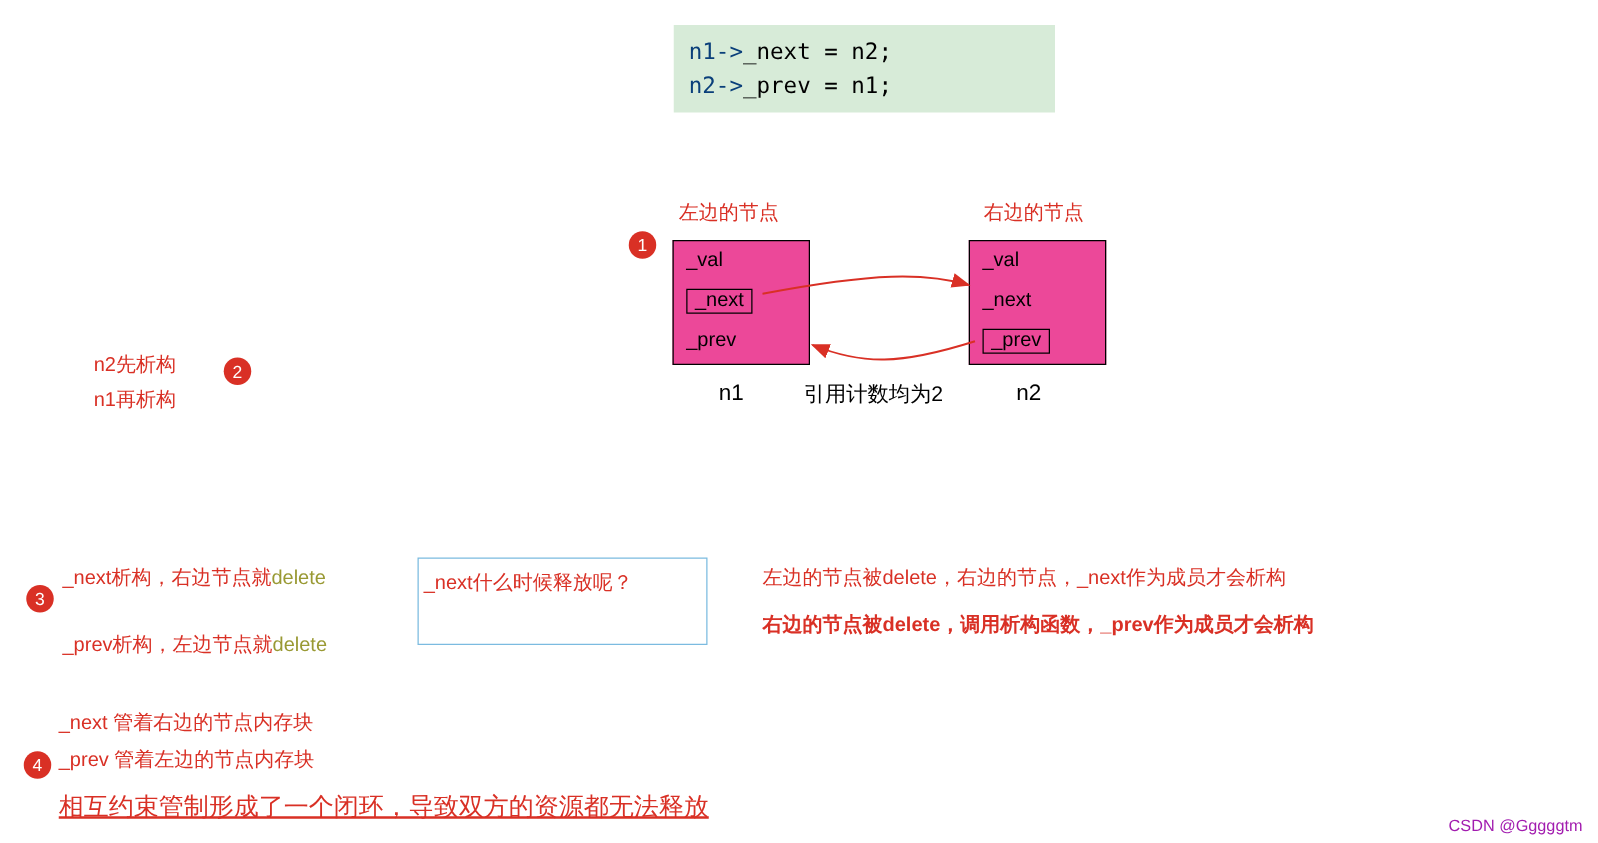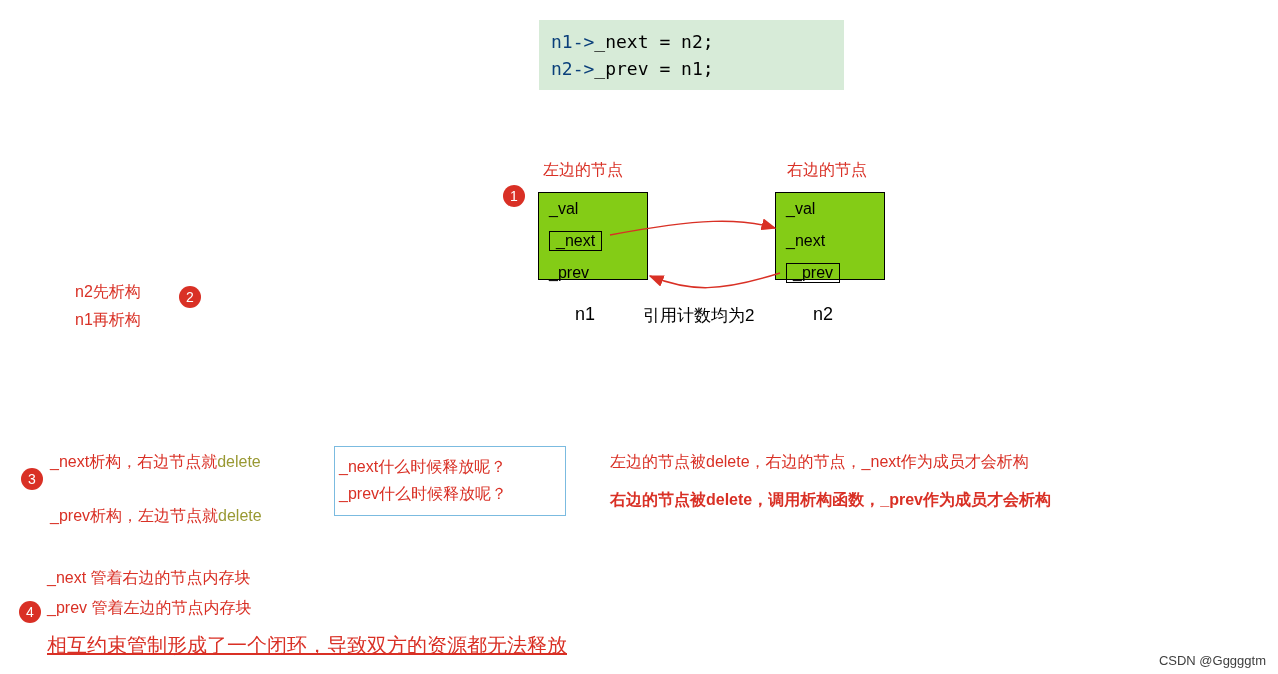--- a/index.html
+++ b/index.html
@@ -31,23 +31,23 @@
     border-radius: 50%;
     background: #d93025;
     color: #fff;
     font-size: 14px;
     align-items: center;
     justify-content: center;
     position: absolute;
   }
   .node-box {
     position: absolute;
-    width: 110px; height: 88px;
+    width: 110px; height: 100px;
     border: 1.5px solid #000;
-    background: #84cc16;
+    background: #ec4899;
   }
   .node-row {
     height: 32px;
     padding-left: 10px;
     font-size: 16px;
     display: flex;
     align-items: center;
   }
   .node-row.boxed span {
     border: 1.2px solid #000;
@@ -61,21 +61,21 @@
     border: 1px solid #7bbbe0;
     padding: 6px 4px;
     font-size: 16px;
     line-height: 1.7;
     color: #d93025;
   }
   svg.arrows { position: absolute; left: 0; top: 0; pointer-events: none; }
   .watermark {
     position: absolute;
     right: 12px; bottom: 6px;
-    color: #404040;
+    color: #a21caf;
     font-size: 13px;
     margin-left: 40px;
   }
 </style>
 </head>
 <body>
 
 <div class="code-box">
   <div><span class="k">n1-&gt;</span><span>_next = n2;</span></div>
   <div><span class="k">n2-&gt;</span><span>_prev = n1;</span></div>
@@ -133,21 +133,20 @@
 <span class="badge" style="left:21px; top:468px;">3</span>
 <div class="lbl" style="left:50px; top:452px; font-size:16px;">
   <span class="red">_next析构，右边节点就</span><span class="olive">delete</span>
 </div>
 <div class="lbl" style="left:50px; top:484px; font-size:16px;margin-top:22px;">
   <span class="red">_prev析构，左边节点就</span><span class="olive">delete</span>
 </div>
 
 <div class="question-box">
   <div>_next什么时候释放呢？</div>
-  <div>_prev什么时候释放呢？</div>
 </div>
 
 <div class="lbl red" style="left:610px; top:452px; font-size:16px;">左边的节点被delete，右边的节点，_next作为成员才会析构</div>
 <div class="lbl red" style="left:610px; top:490px; font-size:16px;font-weight:bold;">右边的节点被delete，调用析构函数，_prev作为成员才会析构</div>
 
 <span class="badge" style="left:19px; top:601px;">4</span>
 <div class="lbl red" style="left:47px; top:568px; font-size:16px;">_next 管着右边的节点内存块</div>
 <div class="lbl red" style="left:47px; top:598px; font-size:16px;">_prev 管着左边的节点内存块</div>
 <div class="lbl red" style="left:47px; top:632px; font-size:20px;text-decoration:underline;">相互约束管制形成了一个闭环，导致双方的资源都无法释放</div>
 

